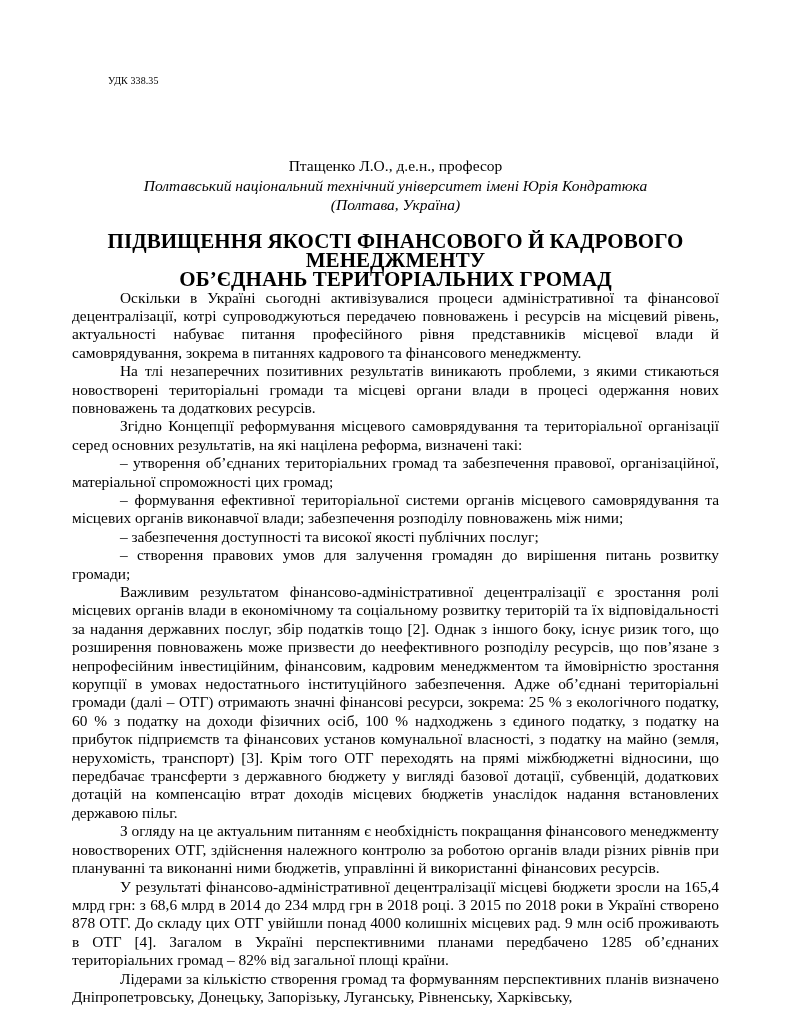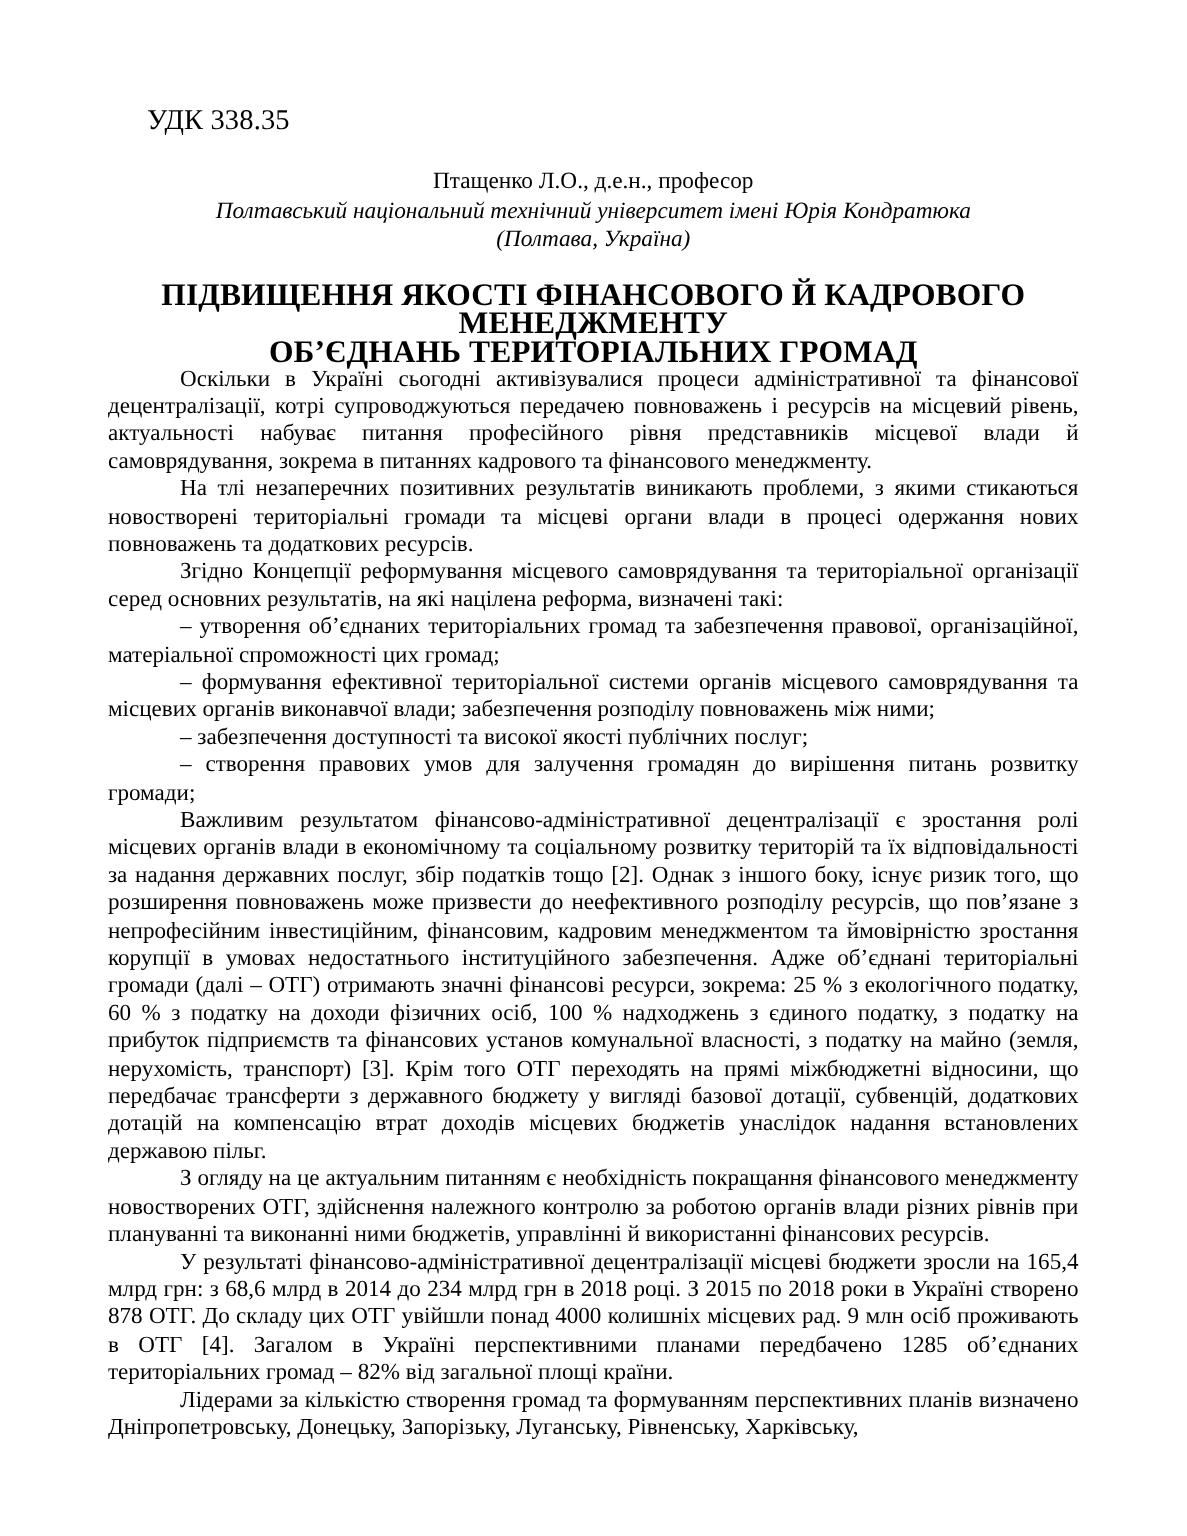--- a/index.html
+++ b/index.html
@@ -19,32 +19,33 @@
   .page {
     position: relative;
     width: 791px;
     height: 1024px;
     background: #ffffff;
     box-sizing: border-box;
     padding: 72px 72px 0 72px;
   }
 
   .udk {
-    font-size: 19px;
+    font-size: 10px;
     line-height: 18px;
     letter-spacing: 0.1px;
-    margin: 0 0 0 26px;
+    margin: 0 0 0 36px;
   }
 
   .spacer-after-udk { height: 21px; }
 
   .author-block {
     text-align: center;
     font-size: 15.5px;
     line-height: 19.5px;
+    margin-top: 45px;
   }
   .author-name { font-style: normal; }
   .affiliation { font-style: italic; }
   .city { font-style: italic; }
 
   .spacer-after-author { height: 17px; }
 
   .doc-title {
     text-align: center;
     font-weight: bold;

